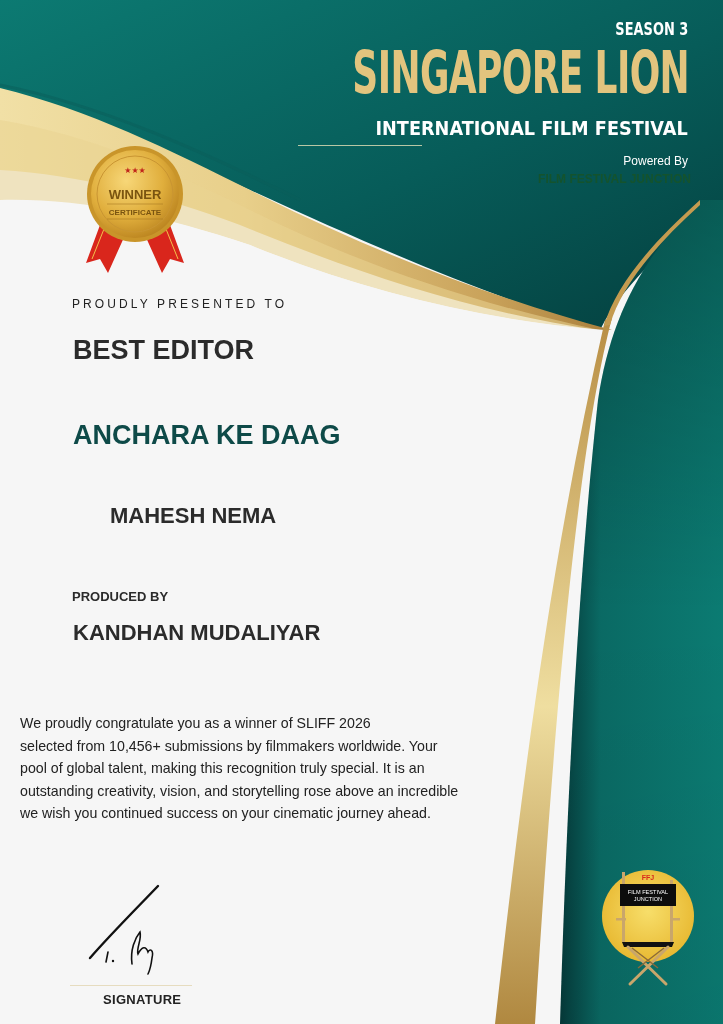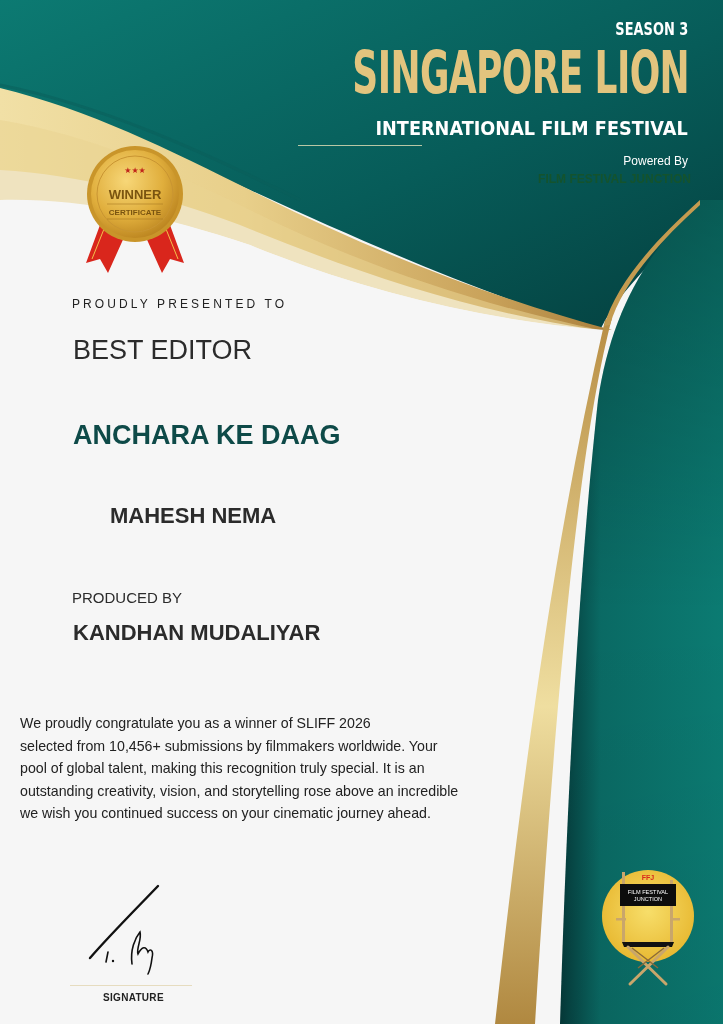--- a/index.html
+++ b/index.html
@@ -6,29 +6,29 @@
     body { width: 723px; height: 1024px; overflow: hidden; background: #f6f6f6; position: relative; font-family: "Liberation Sans", sans-serif; }
     .bg { position: absolute; left: 0; top: 0; width: 723px; height: 1024px; }
     .abs { position: absolute; }
     .season { right: 35px; top: 18px; color: #ffffff; font-family: "DejaVu Sans", sans-serif; font-weight: bold; font-size: 18px; letter-spacing: 0px; transform: scaleX(0.72); transform-origin: right; }
     .title { right: 34px; top: 44px; color: #e2c47e; font-family: "DejaVu Sans", sans-serif; font-weight: bold; font-size: 58px; line-height: 58px; transform: scaleX(0.62); transform-origin: right; letter-spacing: -1px; white-space: nowrap; }
     .subtitle { right: 35px; top: 117px; color: #ffffff; font-family: "DejaVu Sans", sans-serif; font-weight: bold; font-size: 19px; white-space: nowrap; transform: scaleX(0.93); transform-origin: right; }
     .rule { left: 298px; top: 145px; width: 124px; height: 1px; background: #b8c7a5; }
     .powered { right: 35px; top: 154px; color: #ffffff; font-size: 12px; }
     .ffj { right: 32px; top: 172px; color: #14532d; font-weight: bold; font-size: 12px; white-space: nowrap; }
     .presented { left: 72px; top: 297px; color: #222; font-size: 12px; letter-spacing: 3.1px; }
-    .award { left: 73px; top: 335px; color: #2b2b2b; font-weight: normal; font-size: 27px; }
+    .award { left: 73px; top: 335px; color: #2b2b2b; font-weight: bold; font-size: 27px; }
     .film { left: 73px; top: 420px; color: #0e4a48; font-weight: bold; font-size: 27px; }
     .person { left: 73px; top: 503px; color: #2b2b2b; font-weight: bold; font-size: 22px; margin-left: 37px; }
-    .prodlabel { left: 72px; top: 589px; color: #2b2b2b; font-size: 15px; }
+    .prodlabel { left: 72px; top: 589px; color: #2b2b2b; font-size: 13px; font-weight: bold; }
     .producer { left: 73px; top: 620px; color: #2b2b2b; font-weight: bold; font-size: 22px; text-align: center; }
     .body-text { left: 20px; top: 712px; width: 490px; color: #222; font-size: 14.2px; line-height: 22.6px; }
     .body-text div { white-space: nowrap; }
     .sig-line { left: 70px; top: 985px; width: 122px; height: 1px; background: #e6dcbf; }
-    .sig-label { left: 103px; top: 992px; color: #222; font-weight: bold; font-size: 10px; letter-spacing: 0.3px; }
+    .sig-label { left: 103px; top: 992px; color: #222; font-weight: bold; font-size: 13px; letter-spacing: 0.3px; }
     .medal { left: 82px; top: 145px; width: 106px; height: 140px; }
     .chair { left: 600px; top: 866px; width: 96px; height: 122px; }
     .signature { left: 80px; top: 880px; width: 110px; height: 100px; }
   </style>
 </head>
 <body>
 
 <svg class="bg" viewBox="0 0 723 1024" xmlns="http://www.w3.org/2000/svg">
   <defs>
     <linearGradient id="tealTop" x1="0" y1="0" x2="1" y2="1">

